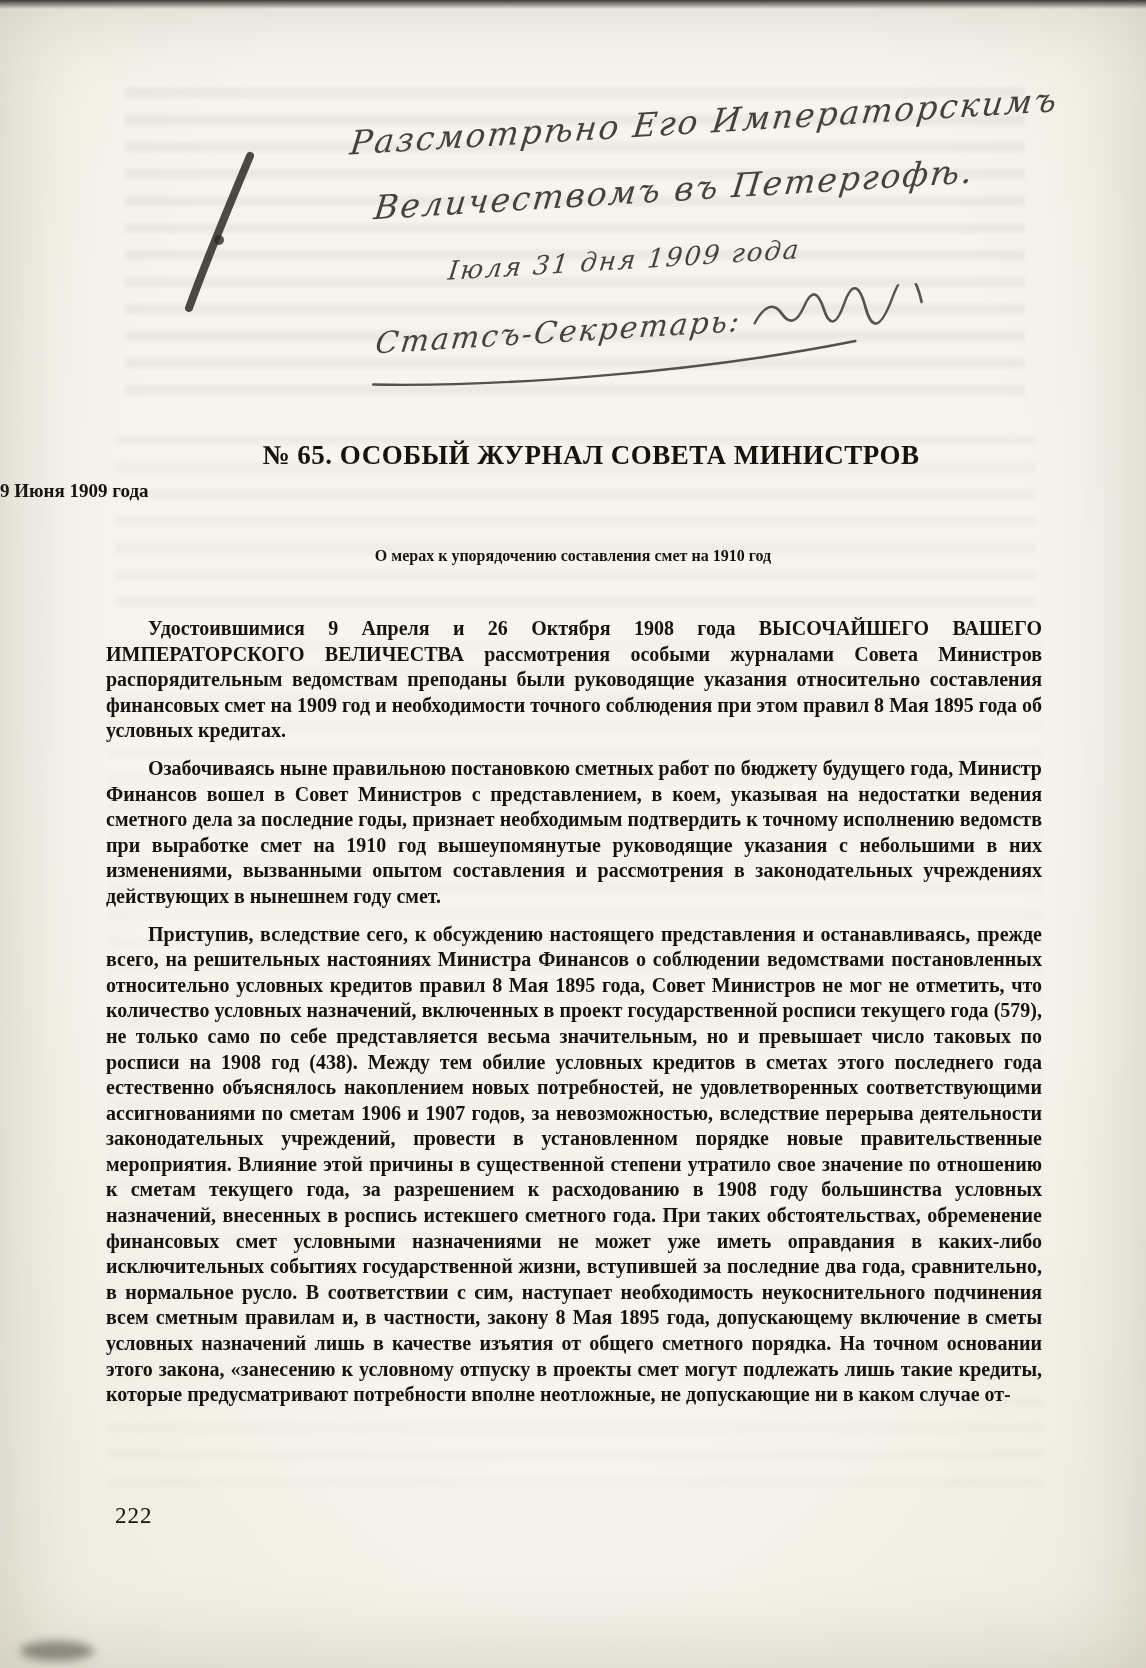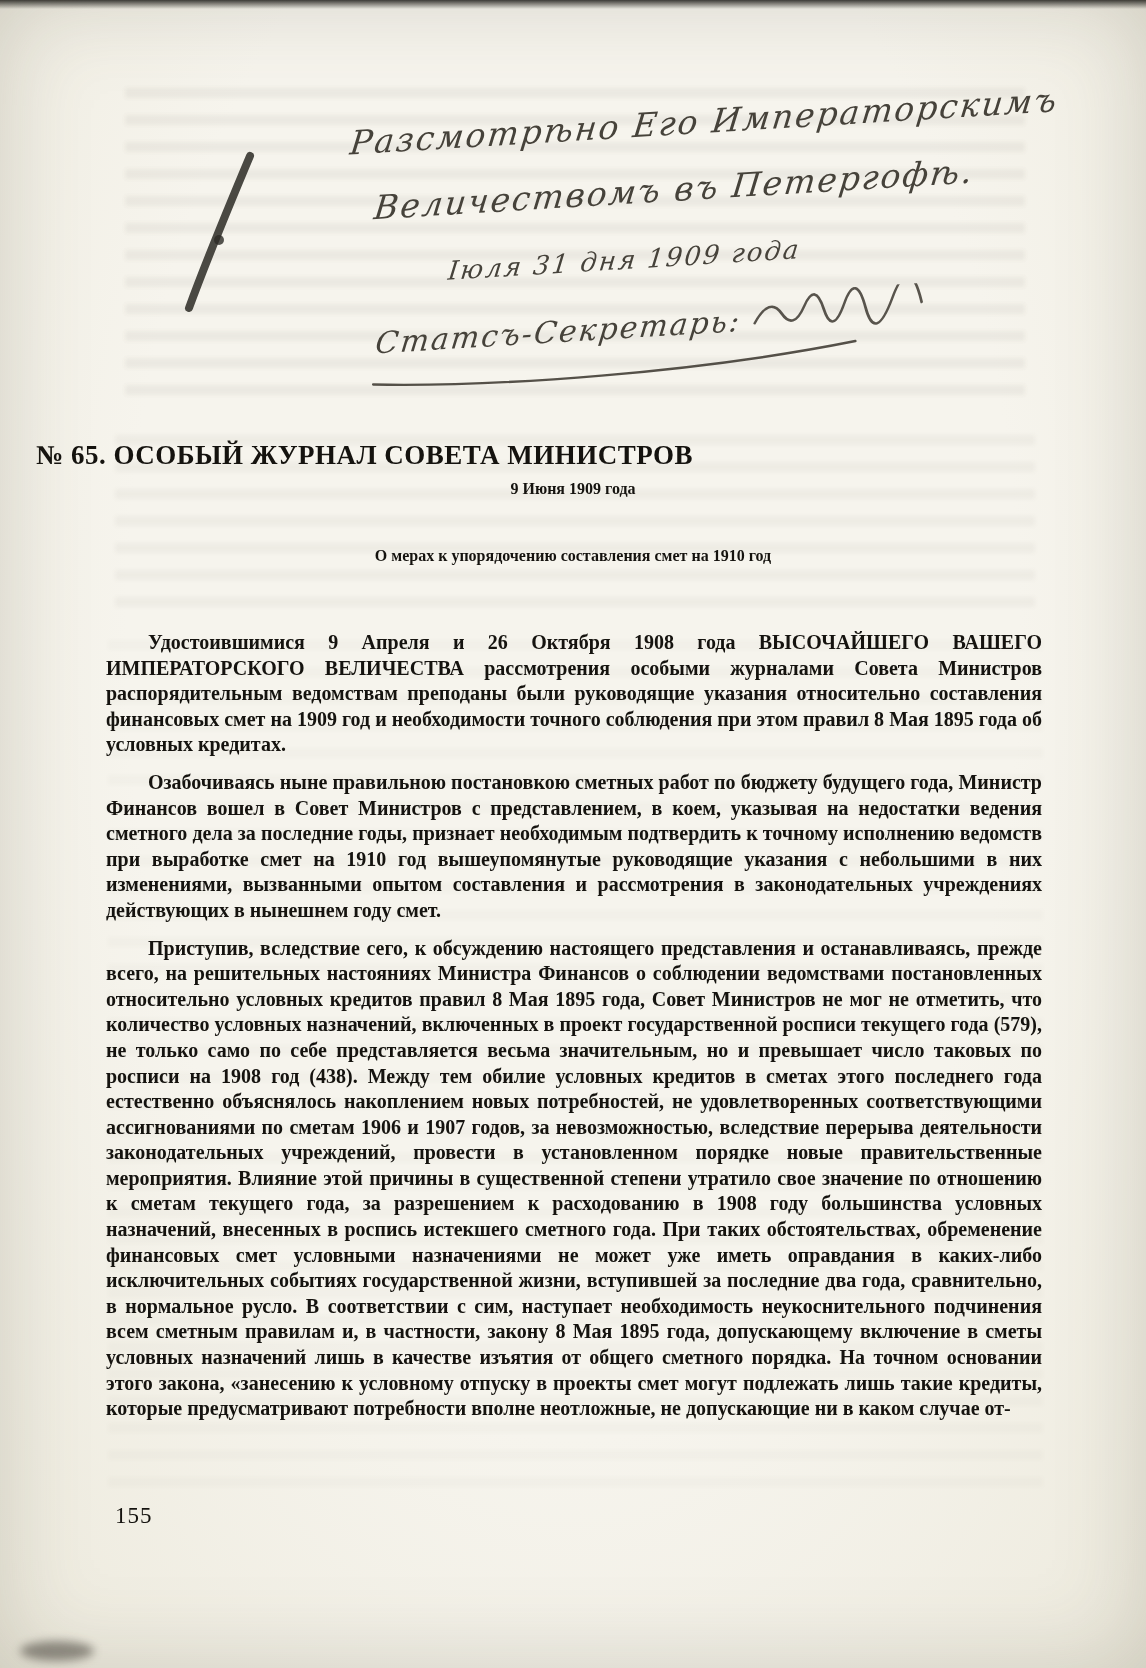--- a/index.html
+++ b/index.html
@@ -56,34 +56,34 @@
   .hw-line2 { left:62px;  top:74px;  font-size:33px; }
   .hw-line3 { left:132px; top:146px; font-size:26px; }
   .hw-line4 { left:56px;  top:202px; font-size:30px; display:flex; align-items:flex-end; gap:8px; }
   .hw-flourish { position:absolute; left:44px; top:252px; }
 
   .slash-mark { position:absolute; left:162px; top:148px; }
 
   
   .journal-title {
     position:absolute; top:440px; left:0; width:100%;
-    text-align:left; font-weight:bold; font-size:27px; letter-spacing:0.5px;padding-left:36px;
+    text-align:center; font-weight:bold; font-size:27px; letter-spacing:0.5px;padding-left:36px;
   }
   .journal-date {
     position:absolute; top:480px; left:0; width:100%;
-    text-align:center; font-weight:bold; font-size:16px;
+    font-weight:bold; font-size:19px;
   }
   .subject {
     position:absolute; top:540px; left:0; width:100%;
     text-align:center; font-weight:bold; font-size:16px; line-height:31px;
   }
 
   
   .body-text {
-    position:absolute; top:630px; left:106px; width:936px;
+    position:absolute; top:616px; left:106px; width:936px;
     font-size:20px; font-weight:bold; line-height:25.6px;
     text-align:justify;
   }
   .body-text p { text-indent:42px; margin:0; }
   .body-text p + p { margin-top:12px; }
 
   .page-number {
     position:absolute; left:115px; top:1503px;
     font-size:23px; font-weight:normal; letter-spacing:1px;
   }
@@ -122,18 +122,18 @@
   <div class="subject">
     <div>О мерах к упорядочению составления смет на 1910 год</div>
   </div>
 
   <div class="body-text">
     <p>Удостоившимися 9 Апреля и 26 Октября 1908 года ВЫСОЧАЙШЕГО ВАШЕГО ИМПЕРАТОРСКОГО ВЕЛИЧЕСТВА рассмотрения особыми журналами Совета Министров распорядительным ведомствам преподаны были руководящие указания относительно составления финансовых смет на 1909 год и необходимости точного соблюдения при этом правил 8 Мая 1895 года об условных кредитах.</p>
     <p>Озабочиваясь ныне правильною постановкою сметных работ по бюджету будущего года, Министр Финансов вошел в Совет Министров с представлением, в коем, указывая на недостатки ведения сметного дела за последние годы, признает необходимым подтвердить к точному исполнению ведомств при выработке смет на 1910 год вышеупомянутые руководящие указания с небольшими в них изменениями, вызванными опытом составления и рассмотрения в законодательных учреждениях действующих в нынешнем году смет.</p>
     <p>Приступив, вследствие сего, к обсуждению настоящего представления и останавливаясь, прежде всего, на решительных настояниях Министра Финансов о соблюдении ведомствами постановленных относительно условных кредитов правил 8 Мая 1895 года, Совет Министров не мог не отметить, что количество условных назначений, включенных в проект государственной росписи текущего года (579), не только само по себе представляется весьма значительным, но и превышает число таковых по росписи на 1908 год (438). Между тем обилие условных кредитов в сметах этого последнего года естественно объяснялось накоплением новых потребностей, не удовлетворенных соответствующими ассигнованиями по сметам 1906 и 1907 годов, за невозможностью, вследствие перерыва деятельности законодательных учреждений, провести в установленном порядке новые правительственные мероприятия. Влияние этой причины в существенной степени утратило свое значение по отношению к сметам текущего года, за разрешением к расходованию в 1908 году большинства условных назначений, внесенных в роспись истекшего сметного года. При таких обстоятельствах, обременение финансовых смет условными назначениями не может уже иметь оправдания в каких-либо исключительных событиях государственной жизни, вступившей за последние два года, сравнительно, в нормальное русло. В соответствии с сим, наступает необходимость неукоснительного подчинения всем сметным правилам и, в частности, закону 8 Мая 1895 года, допускающему включение в сметы условных назначений лишь в качестве изъятия от общего сметного порядка. На точном основании этого закона, «занесению к условному отпуску в проекты смет могут подлежать лишь такие кредиты, которые предусматривают потребности вполне неотложные, не допускающие ни в каком случае от-</p>
   </div>
 
-  <div class="page-number">155</div>
+  <div class="page-number">222</div>
 
   <div class="scan-edge-top"></div>
   <div class="corner-mark"></div>
   <div class="vignette"></div>
 </div>
 
 </body></html>

